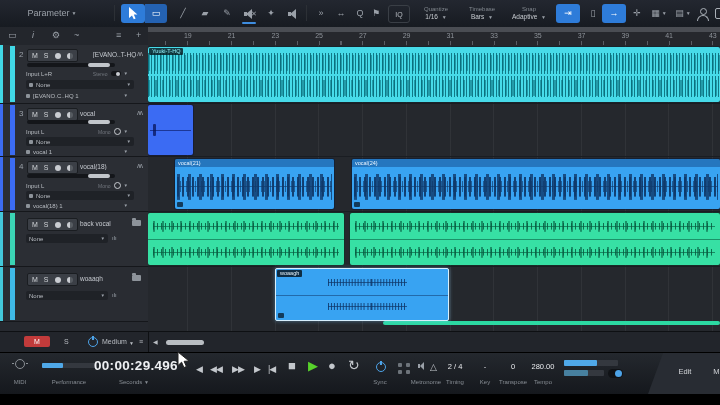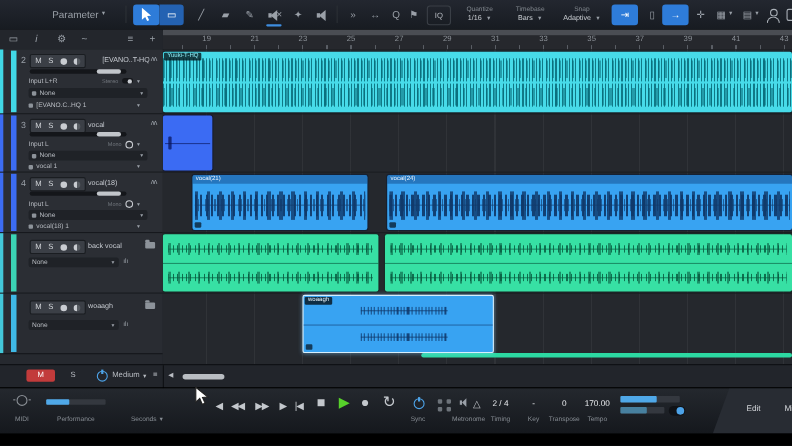--- a/index.html
+++ b/index.html
@@ -160,21 +160,21 @@
 
   .cursor{position:absolute;left:177px;top:351px;z-index:50}
 </style>
 </head>
 <body>
 
 <div class="screen">
   <div class="app">
 
     <div class="toolbar">
-      <div class="tb" style="left:24px;width:96px">
+      <div class="tb" style="left:4px;width:96px">
         <span>Parameter</span>
         <span class="caret">▼</span>
       </div>
       <div class="vsep" style="left:114px"></div>
       <div class="tb sel" style="left:121px;width:24px">
         <svg width="11" height="13" viewBox="0 0 11 13">
             <path d="M1,0 L1,11 L4,8.4 L5.8,12.2 L7.6,11.4 L5.8,7.6 L9.4,7.4 Z" fill="#fff"></path>
           </svg>
       </div>
       <div class="tb sel2" style="left:145px;width:22px">
@@ -506,20 +506,21 @@
       <div class="thumb"></div>
     </div>
 
     <div class="transport">
       <i class="midiic"></i>
       <span class="tlabel" style="left:8px;top:26px;width:24px">MIDI</span>
       <div class="meterbg" style="left:42px;top:10px;width:54px;height:5px">
         <i class="meterfill" style="width:38%"></i>
       </div>
       <span class="tlabel" style="left:36px;top:26px;width:66px">Performance</span>
+      <span class="time">00:00:29.496</span>
       <span class="tlabel" style="left:104px;top:26px;width:60px">
         <span>Seconds</span>
         <span style="font-size:5px">▼</span>
       </span>
       <span class="tbt" style="left:196px">◀</span>
       <span class="tbt" style="left:210px">◀◀</span>
       <span class="tbt" style="left:232px">▶▶</span>
       <span class="tbt" style="left:254px">▶</span>
       <span class="tbt" style="left:268px">|◀</span>
       <span class="tbt" style="left:288px;font-size:13px;top:6px">■</span>
@@ -536,21 +537,21 @@
         </span>
       <i class="spk2" style="position:absolute;left:418px;top:9px"></i>
       <span class="tbt" style="left:430px;font-size:9px;top:7px">△</span>
       <span class="tlabel" style="left:404px;top:26px;width:44px">Metronome</span>
       <span class="tval" style="left:442px;top:9px;width:26px">2 / 4</span>
       <span class="tlabel" style="left:442px;top:26px;width:26px">Timing</span>
       <span class="tval" style="left:476px;top:9px;width:18px">-</span>
       <span class="tlabel" style="left:476px;top:26px;width:18px">Key</span>
       <span class="tval" style="left:496px;top:9px;width:34px">0</span>
       <span class="tlabel" style="left:496px;top:26px;width:34px">Transpose</span>
-      <span class="tval" style="left:528px;top:9px;width:30px">170.00</span>
+      <span class="tval" style="left:528px;top:9px;width:30px">280.00</span>
       <span class="tlabel" style="left:528px;top:26px;width:30px">Tempo</span>
       <div class="meterbg" style="left:564px;top:7px;width:54px;height:6px">
         <i class="meterfill" style="width:62%"></i>
       </div>
       <div class="meterbg" style="left:564px;top:17px;width:40px;height:6px">
         <i class="meterfill" style="width:60%;background:#47809f"></i>
       </div>
       <i class="tgl2" style="left:608px;top:16px"></i>
       <div class="rpanel">
         <span class="tval" style="left:22px;top:14px;width:30px;color:#d2d5d9">Edit</span>

